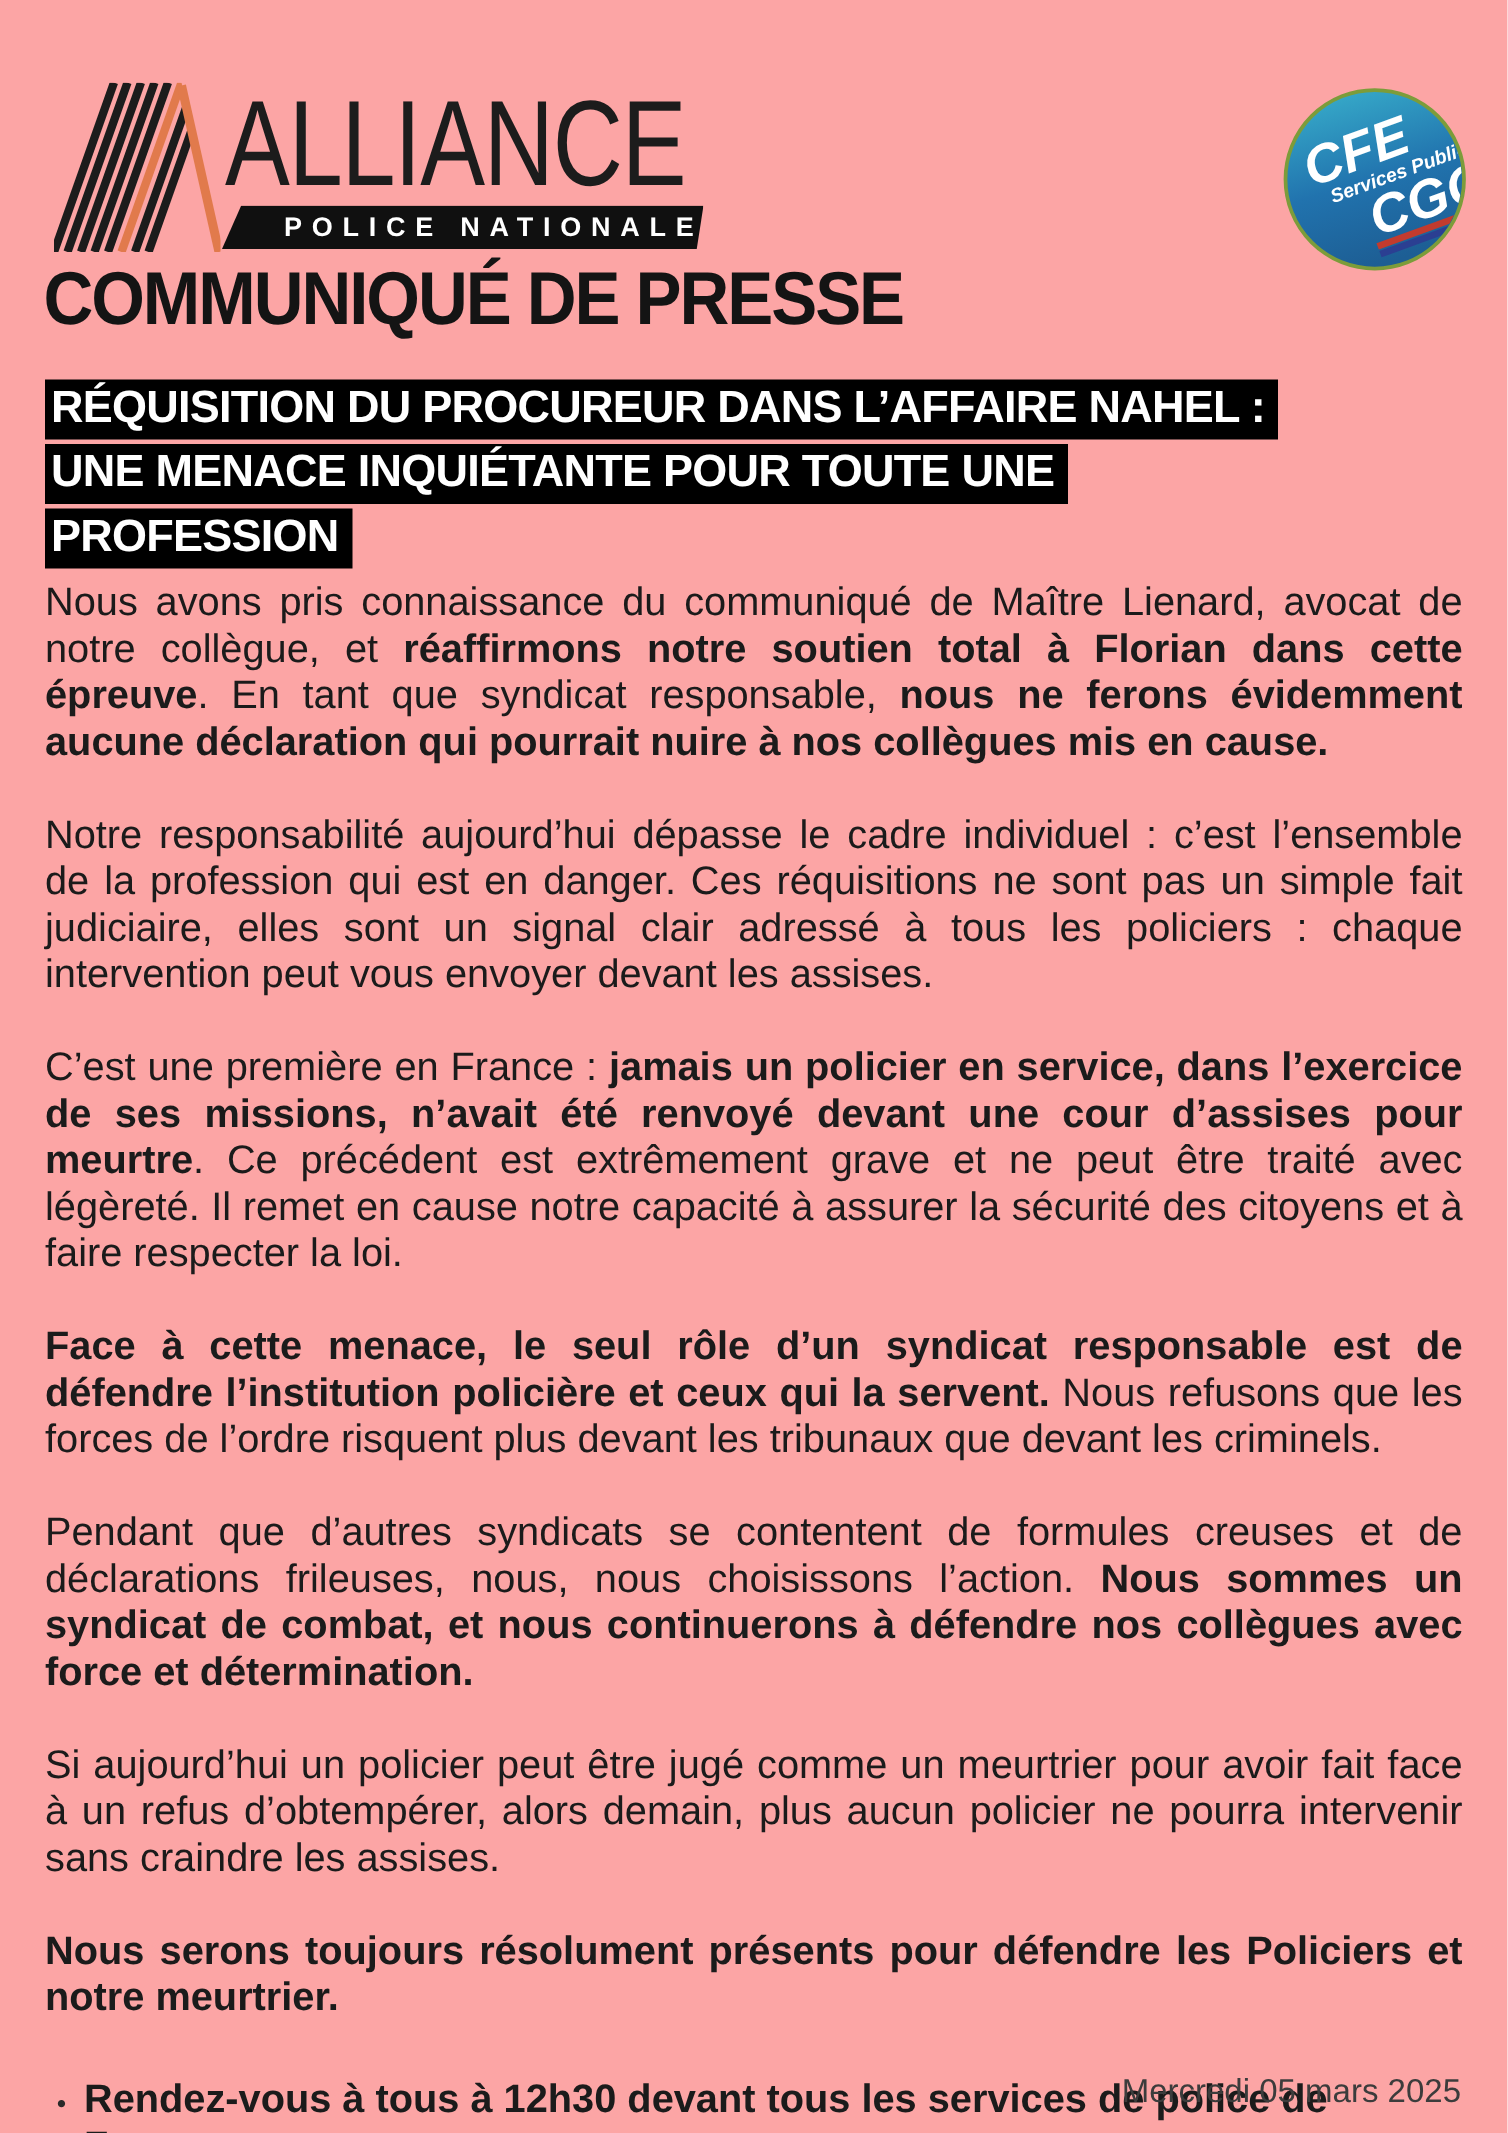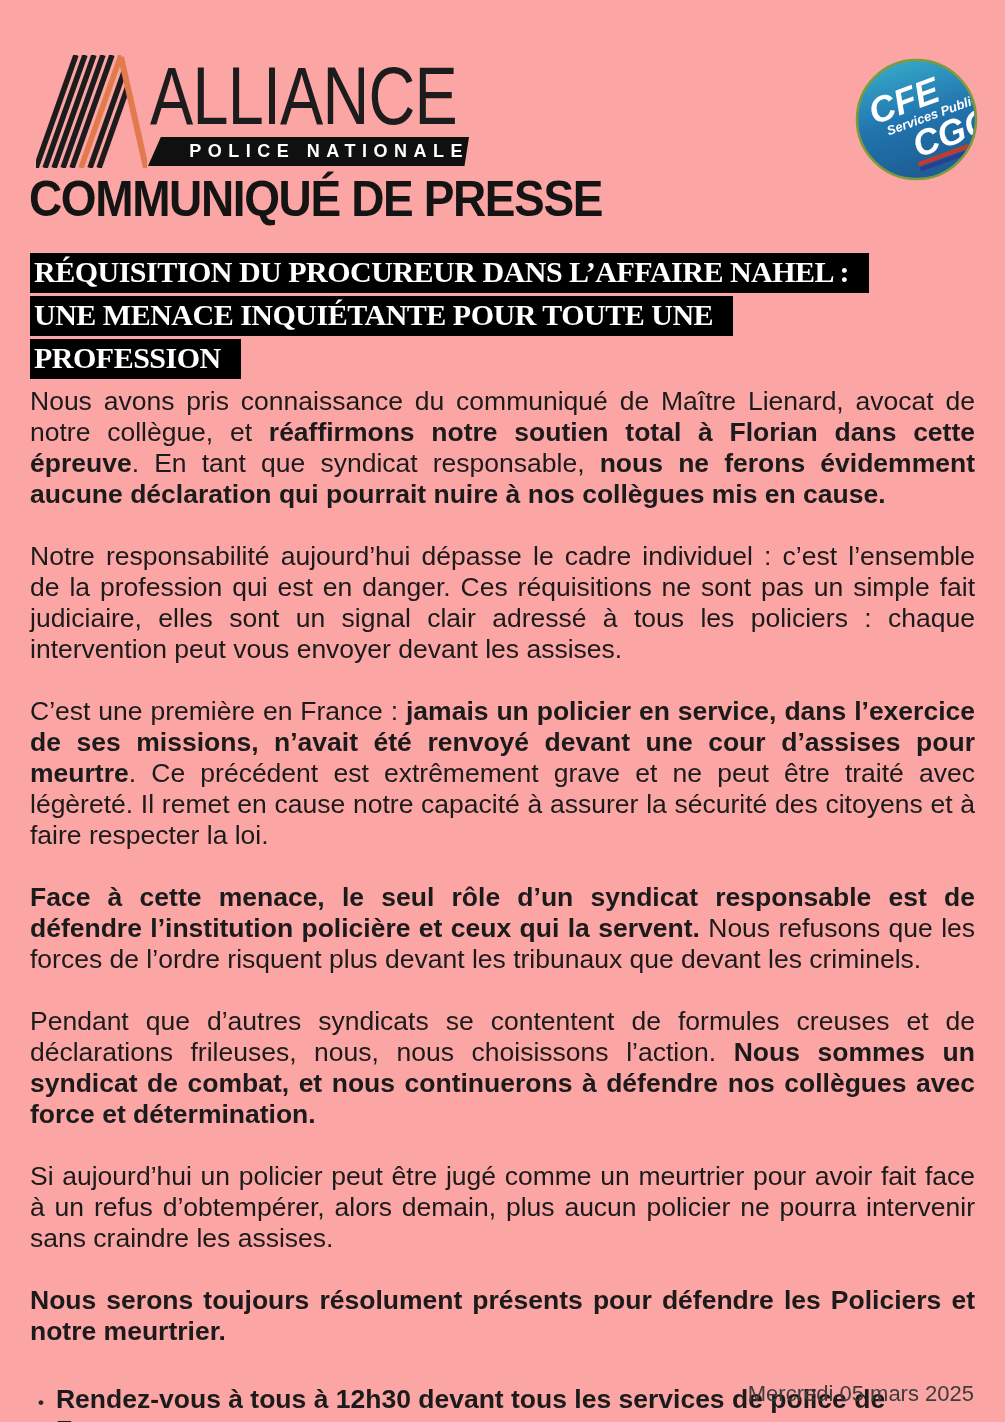--- a/index.html
+++ b/index.html
@@ -54,23 +54,22 @@
 
   
   .headline{position:absolute; left:30px; top:253px;}
   .headline .hl-line{margin:0 0 3px 0; line-height:0;}
   .headline .hl-line span{
     display:inline-block;
     background:var(--highlight-bg,#000);
     color:var(--highlight-fg,#fff);
     font-weight:bold; font-size:30px; line-height:30px;
     letter-spacing:-0.5px;
-    padding:4px 20px 6px 4px;
+    padding:4px 9px 6px 4px;
     white-space:nowrap;
-    font-family:Liberation Serif, serif;
   }
 
   
   .body-copy{
     position:absolute; left:30px; top:386px; width:945px;
     font-size:26.5px; line-height:31px;
     text-align:justify; hyphens:none;
   }
   .body-copy p{margin:0 0 31px 0;}
   .body-copy p:last-of-type{margin-bottom:0;}

